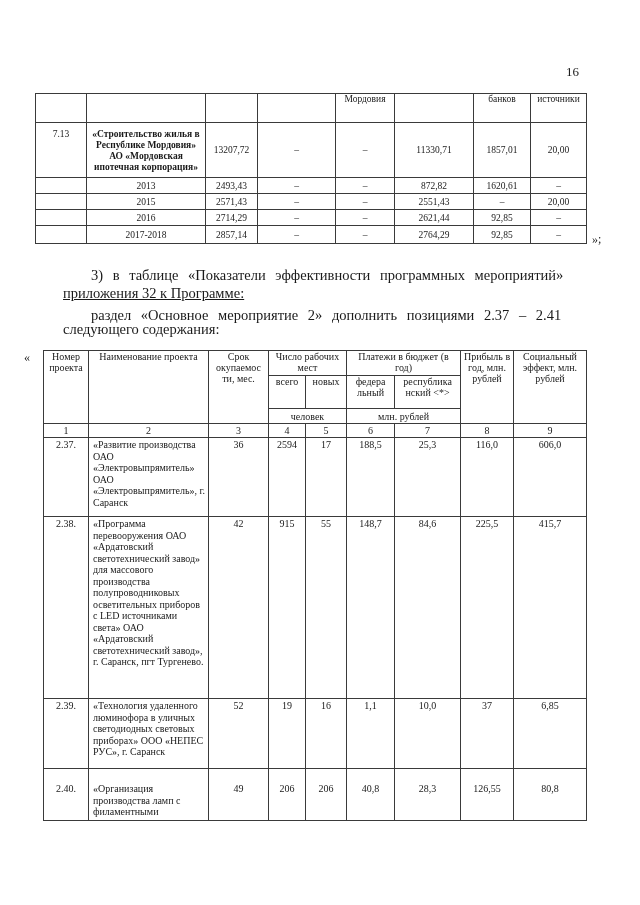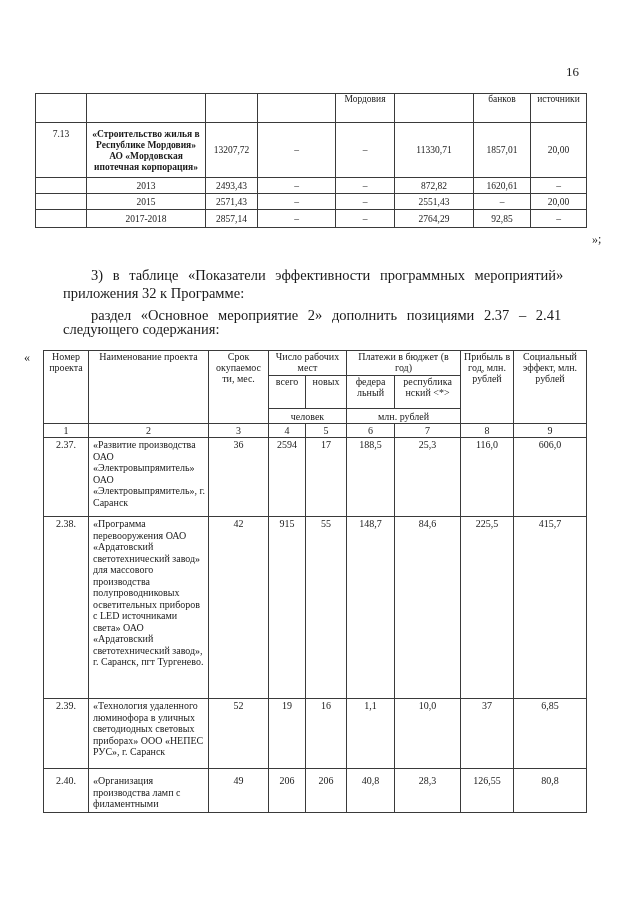--- a/index.html
+++ b/index.html
@@ -31,21 +31,21 @@
     #t2 { left: 43px; top: 350px; width: 543px; font-size: 10px; }
     #t2 td { text-align: center; }
     #t2 td.name { text-align: left; padding-left: 4px; line-height: 11.5px; }
     #t2 tr.h1 td { height: 24px; }
     #t2 tr.h2 td { height: 32px; }
     #t2 tr.h3 td { height: 14px; vertical-align: middle; }
     #t2 tr.colnum td { height: 13px; line-height: 12px; vertical-align: middle; }
     #t2 tr.r237 td { height: 77px; padding-top: 1px; }
     #t2 tr.r238 td { height: 180px; padding-top: 1px; }
     #t2 tr.r239 td { height: 68px; padding-top: 1px; }
-    #t2 tr.r240 td { height: 37px; padding-top: 6px; margin-top: 40px; }
+    #t2 tr.r240 td { height: 37px; padding-top: 14px; margin-top: 40px; }
   </style>
 </head>
 <body>
 
 <div class="page-num">16</div>
 
 <table id="t1">
   <colgroup>
     <col style="width:51px">
       <col style="width:119px">
@@ -91,37 +91,47 @@
     <td></td>
     <td>2015</td>
     <td>2571,43</td>
     <td>–</td>
     <td>–</td>
     <td>2551,43</td>
     <td>–</td>
     <td>20,00</td>
   </tr>
   <tr class="yr">
+    <td></td>
+    <td>2016</td>
+    <td>2714,29</td>
+    <td>–</td>
+    <td>–</td>
+    <td>2621,44</td>
+    <td>92,85</td>
+    <td>–</td>
+  </tr>
+  <tr class="yr">
     <td class="last"></td>
     <td class="last">2017-2018</td>
     <td class="last">2857,14</td>
     <td class="last">–</td>
     <td class="last">–</td>
     <td class="last">2764,29</td>
     <td class="last">92,85</td>
     <td class="last">–</td>
   </tr>
 </tbody>
   </table>
 <div class="close-quote">»;</div>
 
 <div class="para p1">
   <span class="l1">3) в таблице «Показатели эффективности программных мероприятий»</span>
 </div>
-<div class="para" style="top:284px;">приложения 32 к Программе:</div>
+<div class="para" style="top:284px;text-decoration:underline;">приложения 32 к Программе:</div>
 <div class="para" style="top:306px; text-indent:28px; word-spacing:6px;">раздел «Основное мероприятие 2» дополнить позициями 2.37 – 2.41</div>
 <div class="para" style="top:320px;">следующего содержания:</div>
 
 <div class="open-quote">«</div>
 
 <table id="t2">
   <colgroup>
     <col style="width:45px">
       <col style="width:120px">
       <col style="width:60px">

